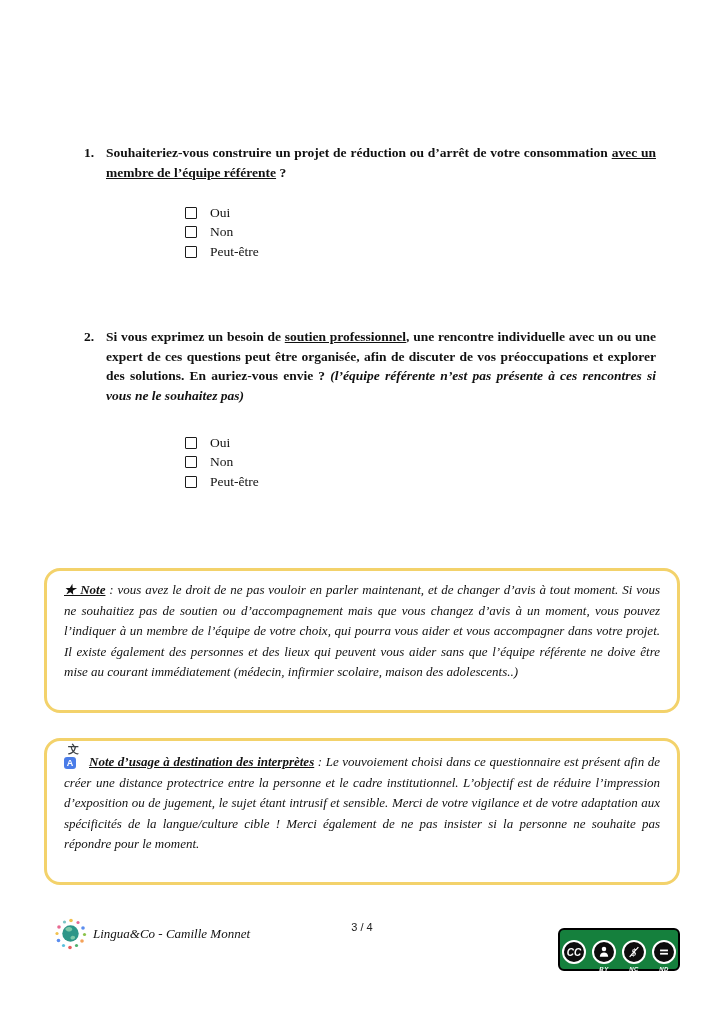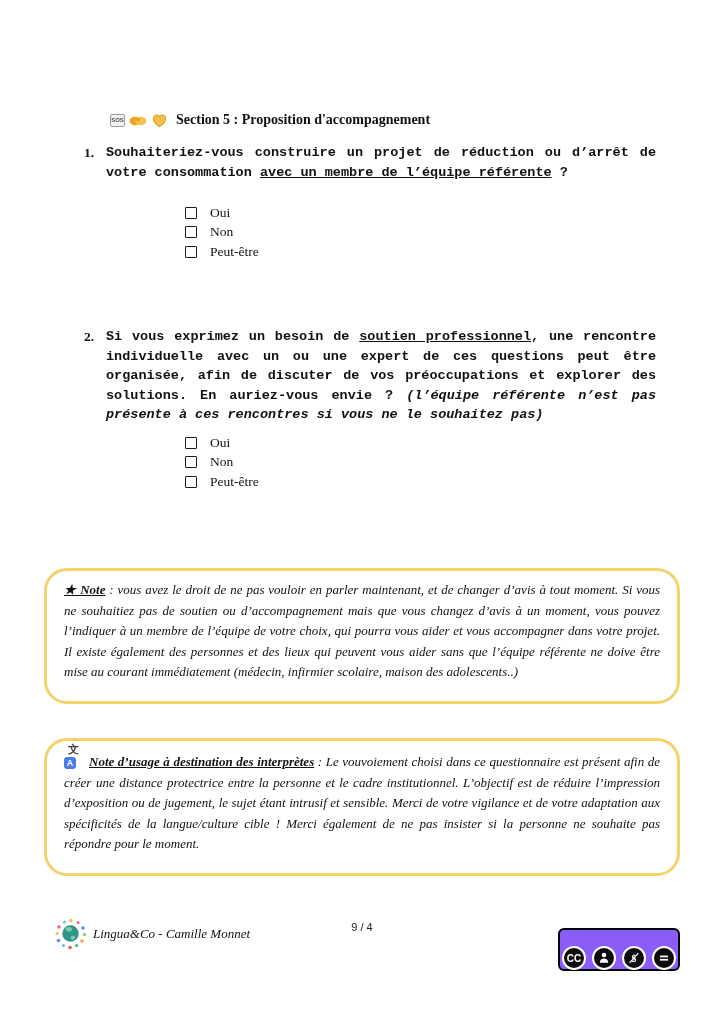--- a/index.html
+++ b/index.html
@@ -54,43 +54,43 @@
     display: flex;
   }
   .q1 { top: 143px; }
   .q2 { top: 327px; }
   .qnum {
     font-weight: bold; font-size: 13.5px; width: 22px; flex: 0 0 22px;
     line-height: 1.45;
   }
   .qtext {
     font-weight: bold; font-size: 13.5px; line-height: 1.45;
-    text-align: justify; text-align-last: left; flex: 1; font-family: Liberation Mono, monospace;
+    text-align: justify; text-align-last: left; flex: 1;
   }
   .qtext .u { text-decoration: underline; }
   .qtext .iti { font-style: italic; }
 
   
   .options { position: absolute; left: 138px; }
   .opts1 { top: 203px; }
   .opts2 { top: 433px; }
   .opt-row { display: flex; align-items: center; height: 19.5px; margin-left: 47px; }
   .checkbox {
     width: 12px; height: 12px;
     border: 1.7px solid #1c1c1c; border-radius: 1px;
     margin-right: 13px; flex: 0 0 12px;
     background: #fff;
   }
   .opt-label { font-size: 13.5px; }
 
   
   .note-box {
     position: absolute; left: 44px; width: 636px;
-    border: 3px solid #f3d26b; border-radius: 23px;
-    padding: 9px 17px 18px 17px;
+    border: 3px solid #f3d26b; border-radius: 16px;
+    padding: 9px 17px 27px 17px;
     background: #fff;
   }
   .note1 { top: 568px; }
   .note2 { top: 738px; }
   .note-text {
     font-style: italic; font-size: 13px; line-height: 1.58;
     text-align: justify; text-align-last: left;
   }
   .note-label { font-weight: bold; text-decoration: underline; }
   .note-bold { font-weight: normal; }
@@ -125,56 +125,44 @@
   }
   .page-number {
     position: absolute; left: 0; top: 921px; width: 724px;
     text-align: center; font-size: 11px;
     font-family: "Liberation Sans", sans-serif;
     color: #222;
   }
   .cc-badge {
     position: absolute; left: 558px; top: 928px;
     width: 122px; height: 43px;
-    background: #8b5cf6; border-radius: 6px;
+    background: #15803d; border-radius: 6px;
     border: 2px solid #000;
     display: flex; align-items: flex-start; justify-content: center;
-    gap: 3px; padding-top: 16px;
+    gap: 3px; padding-top: 10px; font-style: italic;
   }
   .cc-col { display: flex; flex-direction: column; align-items: center; width: 27px; }
   .cc-circle {
     width: 24px; height: 24px; border-radius: 50%;
     border: 2.5px solid #fff; background: #0d0d0d;
     display: flex; align-items: center; justify-content: center;
     color: #fff; font-family: "Liberation Sans", sans-serif;
     font-weight: bold; font-size: 10px;
   }
   .cc-sub {
     color: #fff; font-family: "Liberation Sans", sans-serif;
     font-size: 6px; font-weight: bold; margin-top: 2px; letter-spacing: 0.5px;
   }
 </style>
 </head>
 <body>
 
 <div class="page">
 
 
-  <div class="section-header">
-    <span class="sos-box">SOS</span>
-    <svg class="emoji-svg" width="18" height="14" viewBox="0 0 18 14">
-      <ellipse cx="6.2" cy="8" rx="5.6" ry="4.2" fill="#eda41f"></ellipse>
-      <ellipse cx="11.8" cy="8" rx="5.6" ry="4.2" fill="#f7c14b"></ellipse>
-      <path d="M6 5.5 L12 5.5 L9 9 Z" fill="#e79a12"></path>
-    </svg>
-    <svg class="emoji-svg" width="17" height="15" viewBox="0 0 24 22">
-      <path d="M12 20s-9-5.8-9-12a5 5 0 0 1 9-3 5 5 0 0 1 9 3c0 6.2-9 12-9 12z" fill="#f7c14b" stroke="#de9b14" stroke-width="1.6"></path>
-    </svg>
-    <span class="section-label">Section 5 : Proposition d'accompagnement</span>
-  </div>
 
   <div class="question q1">
     <span class="qnum">1.</span>
     <p class="qtext"><span>Souhaiteriez-vous construire un projet de réduction ou d’arrêt de votre consommation </span><span class="u">avec un membre de l’équipe référente</span><span> ?</span></p>
   </div>
 
   <div class="options opts1">
     <div class="opt-row">
       <span class="checkbox"></span>
       <span class="opt-label">Oui</span>
@@ -233,21 +221,21 @@
         <circle cx="6" cy="11" r="1.8" fill="#e86a92"></circle>
         <circle cx="11.5" cy="6" r="1.6" fill="#7bc4c4"></circle>
       </g>
       <circle cx="17.5" cy="17.5" r="8.2" fill="#2e9688"></circle>
       <path d="M13 12c2-1.5 5-1 6 .5s-1 3-3 3-5-2-3-3.5z" fill="#7fc9a9"></path>
       <path d="M19 20c1.5-.5 3.5.5 3 2s-3 2-4 1 -.5-2.5 1-3z" fill="#7fc9a9"></path>
     </svg>
     <span class="brand-text">Lingua&amp;Co - Camille Monnet</span>
   </div>
 
-  <div class="page-number">9 / 4</div>
+  <div class="page-number">3 / 4</div>
 
   <div class="cc-badge">
     <div class="cc-col">
       <span class="cc-circle">CC</span>
     </div>
     <div class="cc-col">
       <span class="cc-circle">
         <svg width="14" height="14" viewBox="0 0 16 16">
           <circle cx="8" cy="4.6" r="2.6" fill="#fff"></circle>
           <path d="M3.2 13.5c0-3 2.1-4.8 4.8-4.8s4.8 1.8 4.8 4.8z" fill="#fff"></path>

